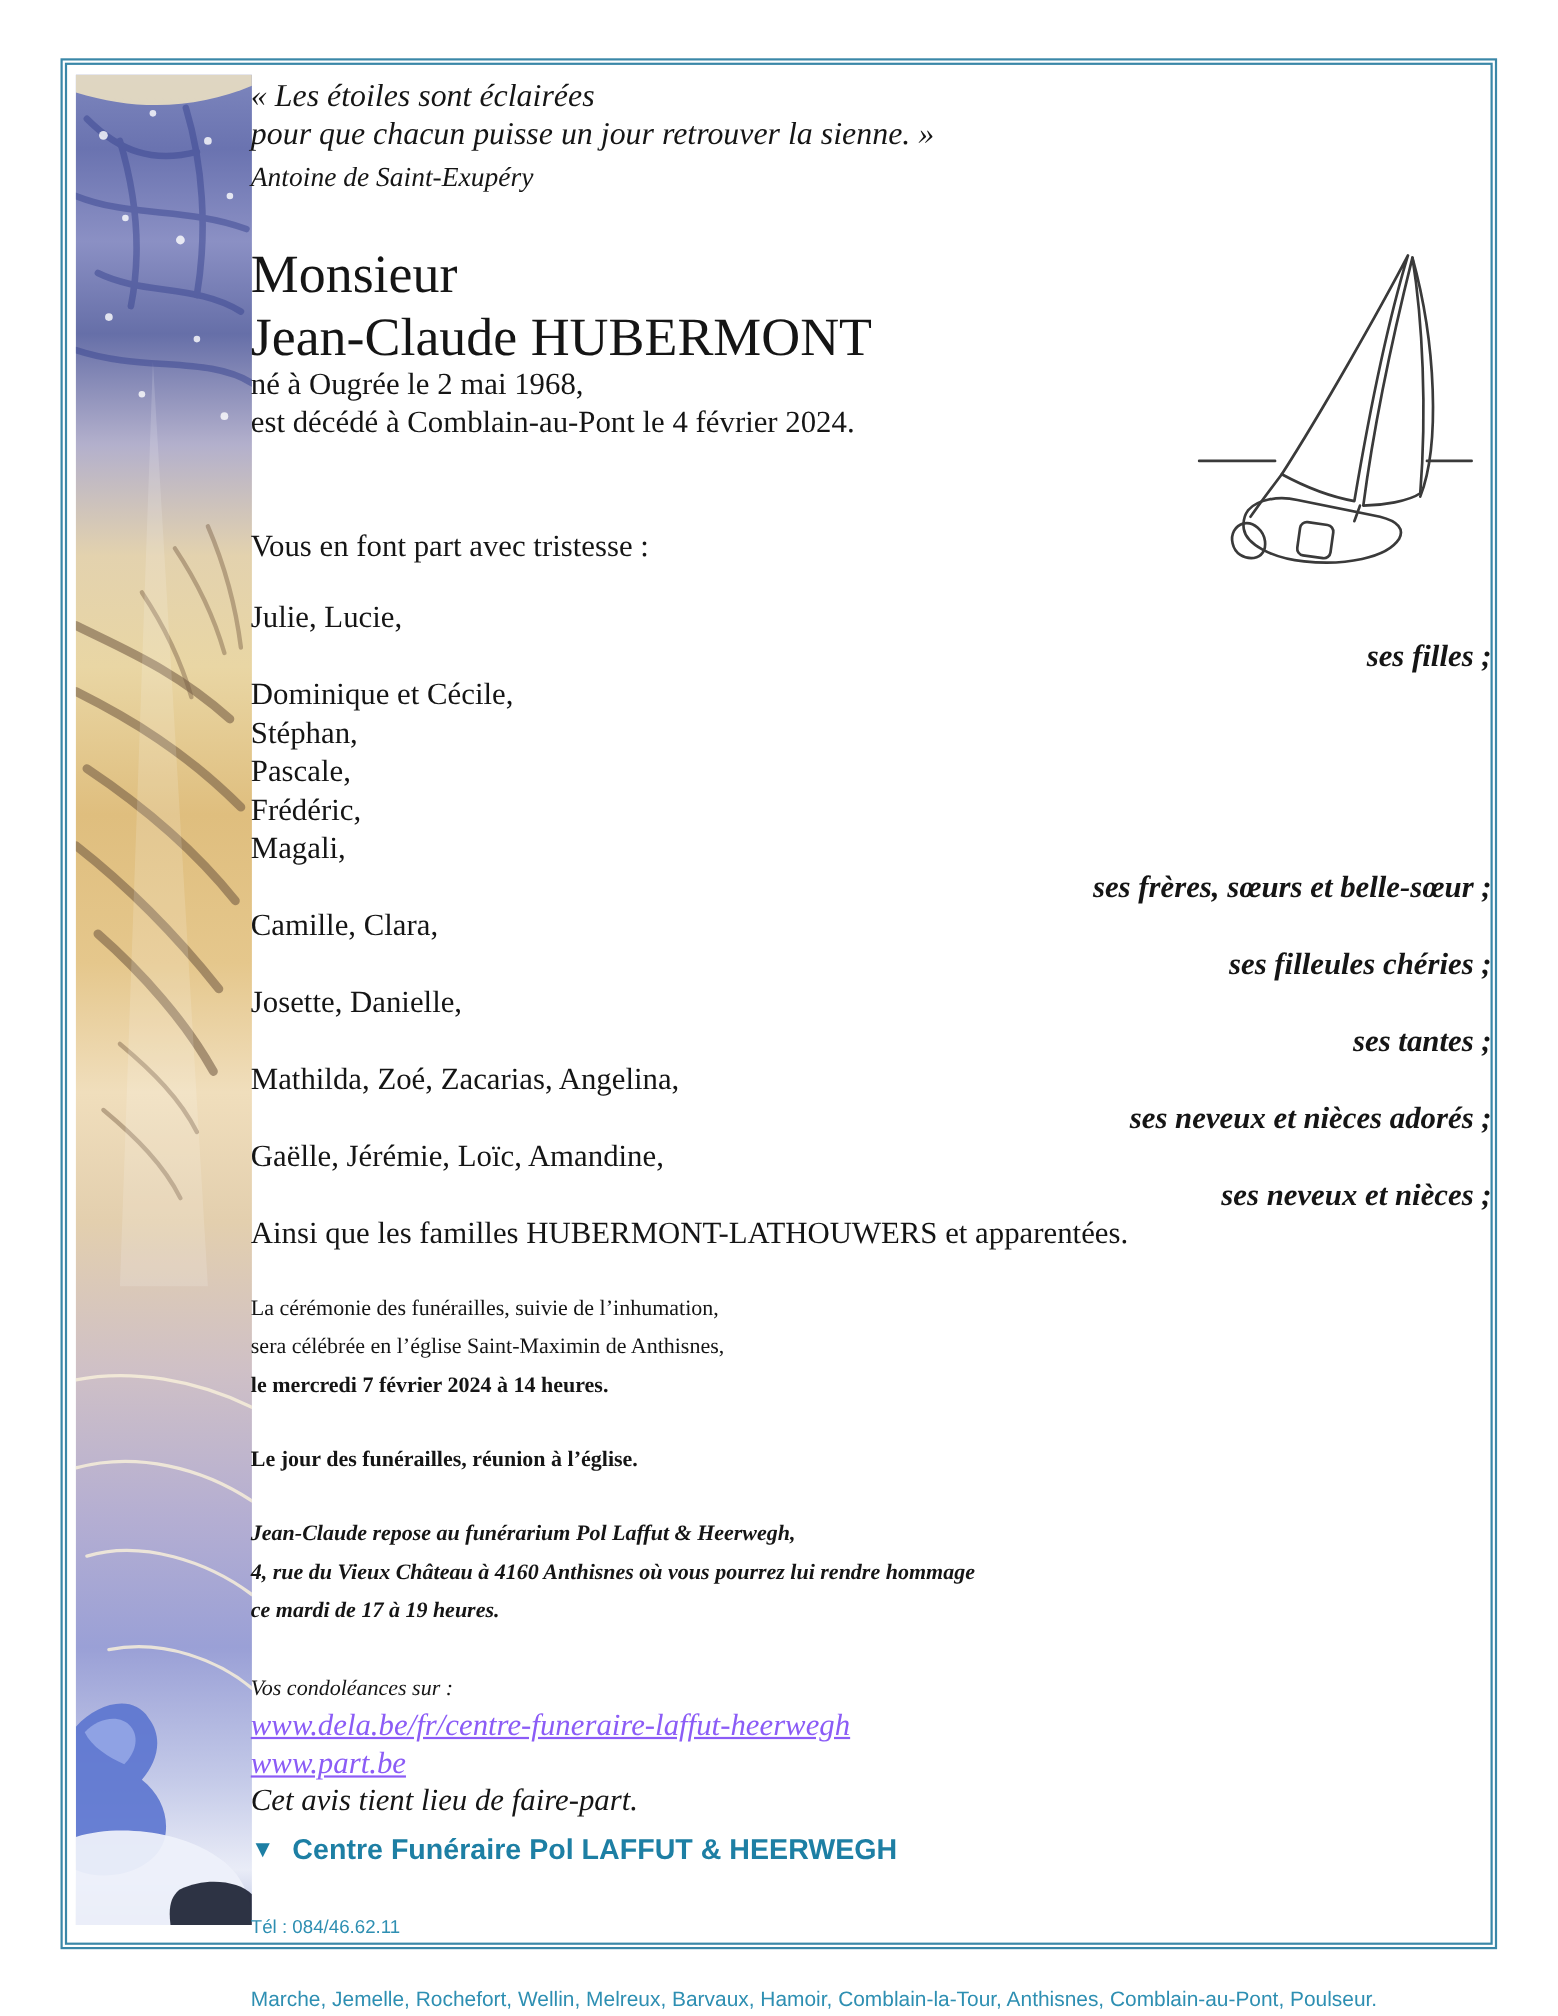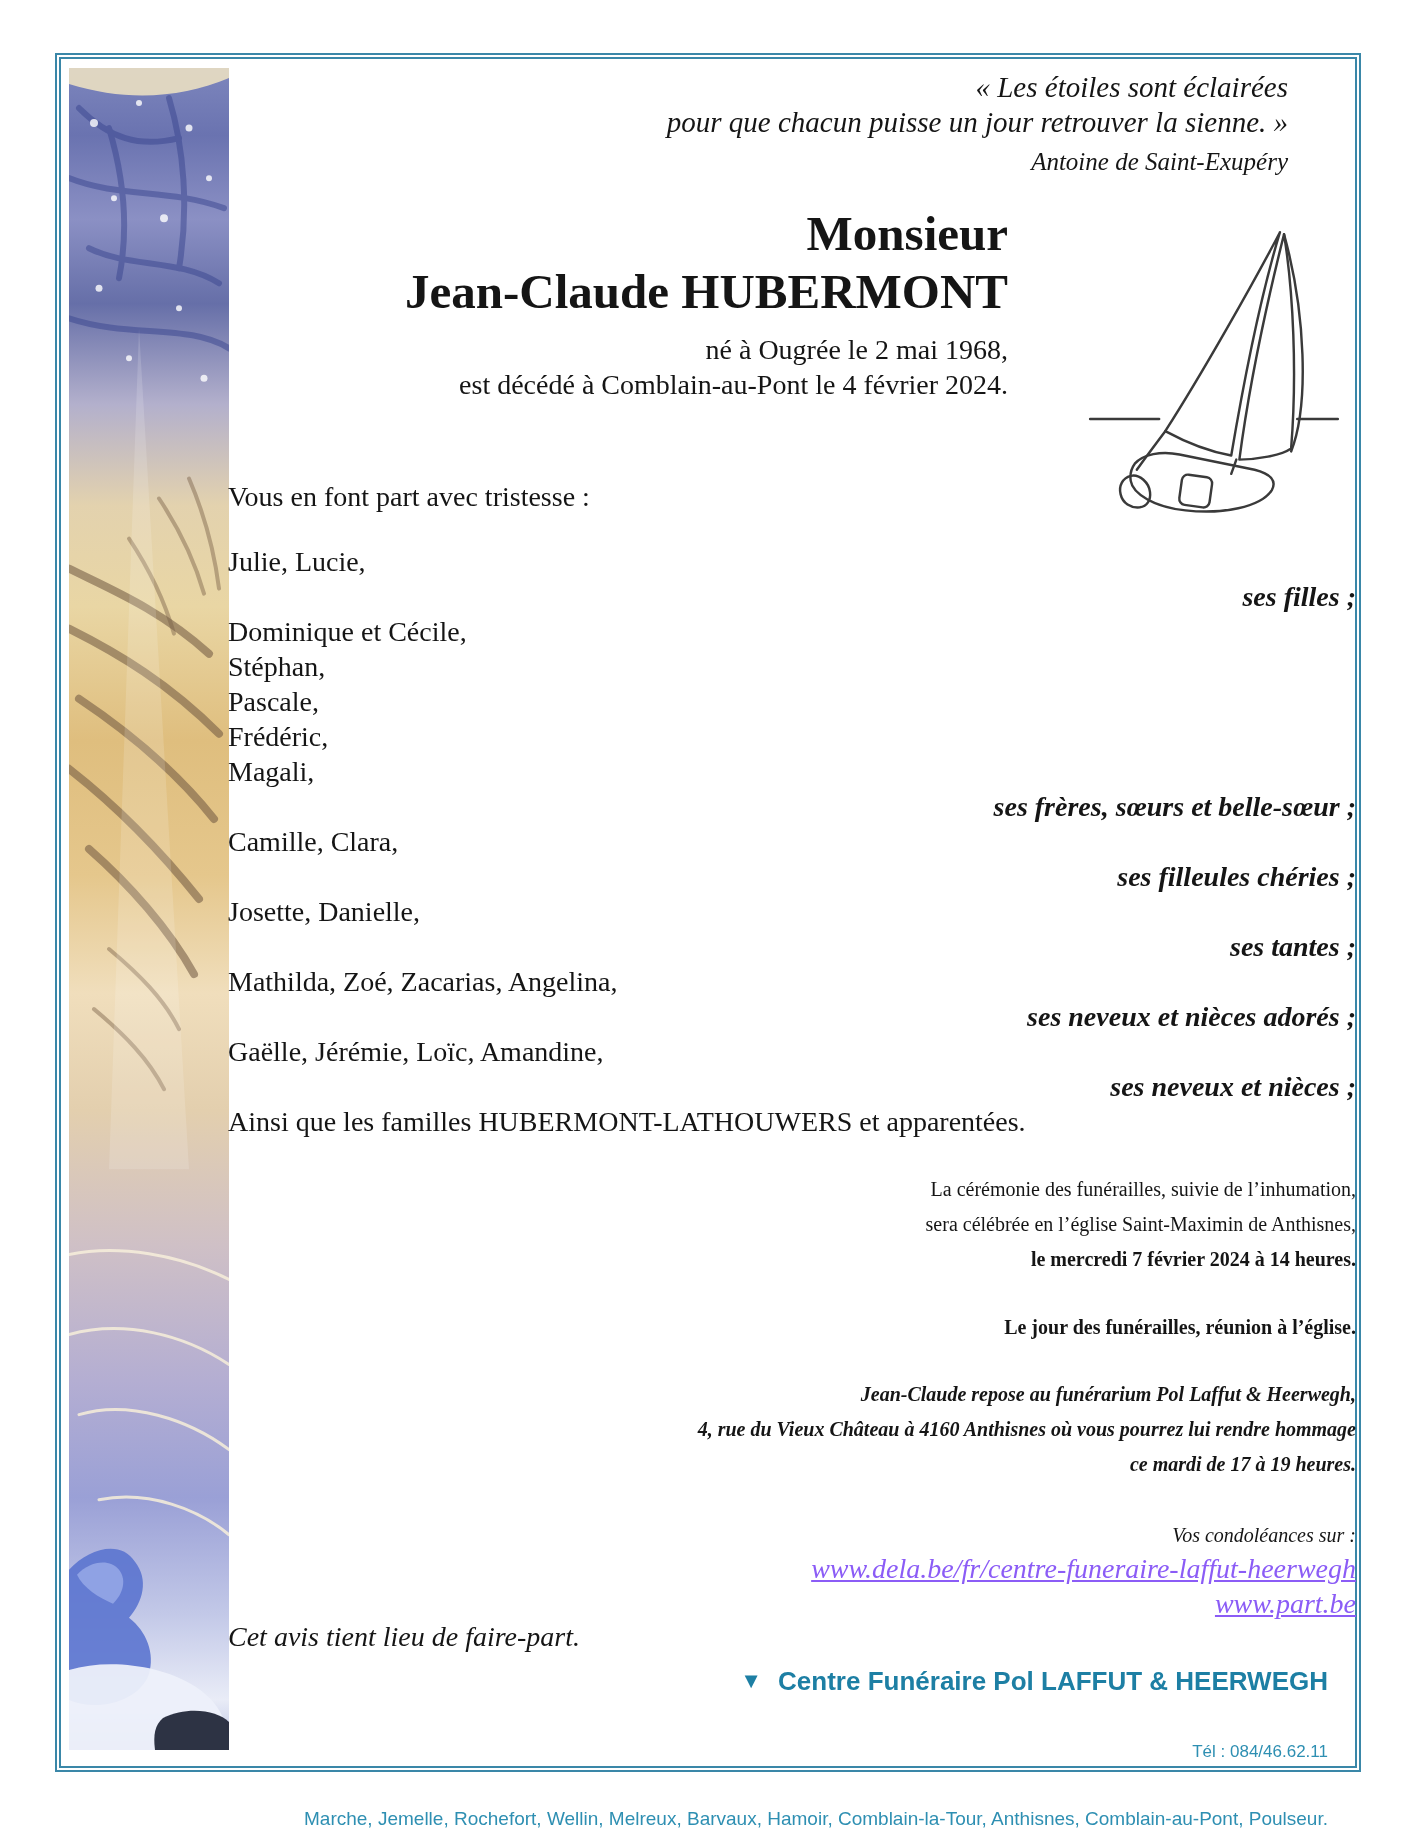--- a/index.html
+++ b/index.html
@@ -15,24 +15,24 @@
     position:absolute;left:69px;top:68px;width:160px;height:1682px;
     background:linear-gradient(180deg,
       #7d86bd 0%,#6a73b0 4%,#8b90c4 9%,#666fa8 14%,#b3b0cc 20%,
       #e3d2ae 26%,#e9d6a4 32%,#dfbe7e 40%,#e5c78c 48%,#f0debc 55%,
       #e3cfae 62%,#cfc0c6 70%,#b4aed2 78%,#9aa0d6 85%,#c3c9e8 92%,
       #e9ecf7 97%,#b9c2e2 100%);
   }
   .photo svg{position:absolute;left:0;top:0;width:100%;height:100%;}
   .boat{position:absolute;left:1082px;top:220px;width:266px;height:296px;}
   .abs{position:absolute;left:228px;width:1128px;}
-  .center{text-align:right;}
+  .center{text-align:left;}
   .quote{top:70px;left:228px;width:1060px;font-style:italic;font-size:29px;line-height:35px;}
   .attribution{top:148px;left:228px;width:1060px;font-style:italic;font-size:25px;}
-  .title-block{top:205px;left:228px;width:780px;font-weight:bold;font-size:49px;line-height:58px;}
+  .title-block{top:220px;left:228px;width:780px;font-weight:normal;font-size:49px;line-height:58px;}
   .dates{top:332px;left:228px;width:780px;font-size:28px;line-height:35px;}
   .intro{top:481px;font-size:28px;}
   .family{top:544px;}
   .fam-row{font-size:28px;line-height:35px;height:35px;white-space:nowrap;}
   .fam-right{text-align:right;font-weight:bold;font-style:italic;}
   .cer{font-size:20px;line-height:35px;}
   .cer1{top:1172px;}
   .reunion{top:1310px;font-weight:bold;}
   .repose{top:1377px;font-weight:bold;font-style:italic;}
   .condo-label{top:1518px;font-style:italic;}

